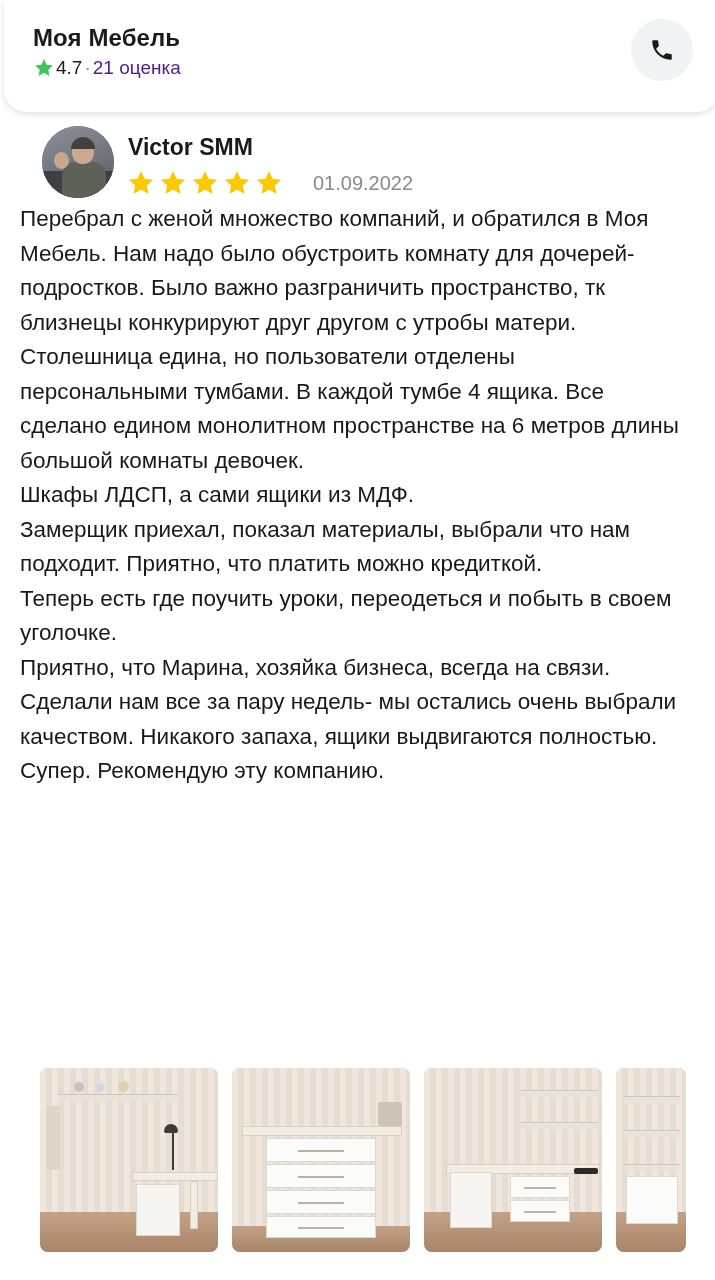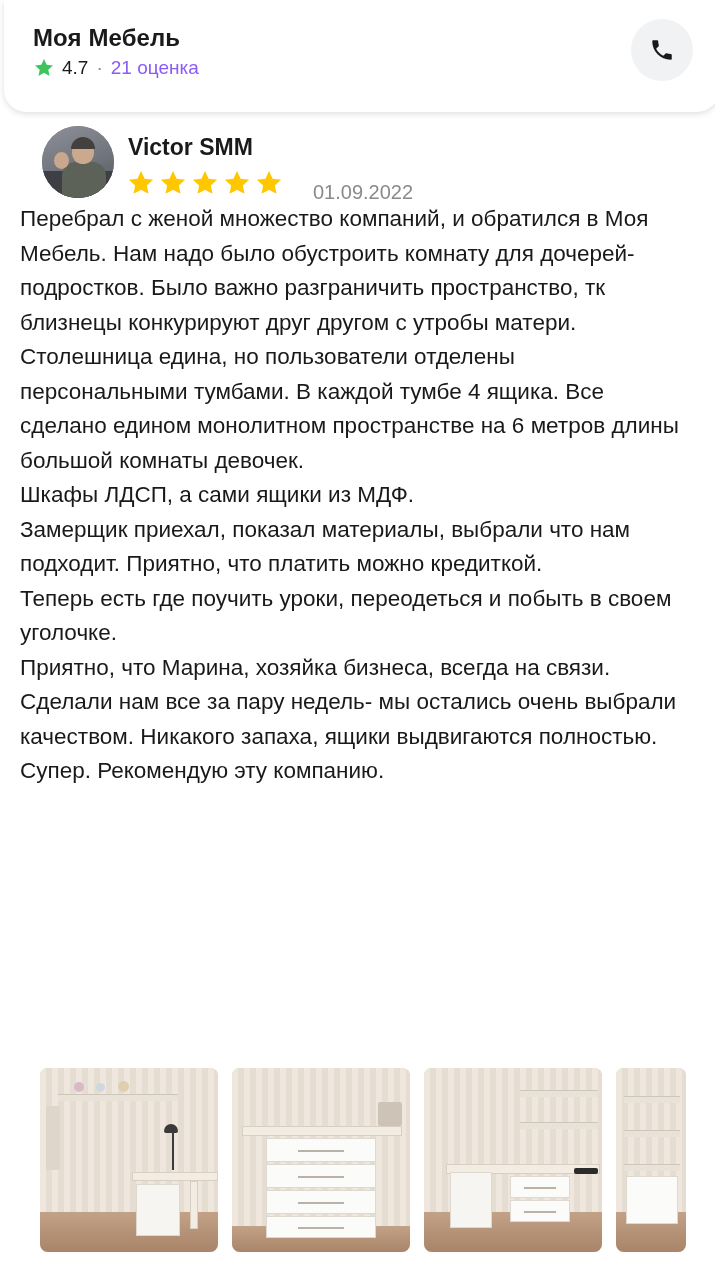--- a/index.html
+++ b/index.html
@@ -38,40 +38,40 @@
     font-weight: bold;
     color: #1a1a1a;
     letter-spacing: 0.1px;
   }
   .rating-row {
     position: absolute;
     left: 29px;
     top: 57px;
     display: flex;
     align-items: center;
-    gap: 7px;
+    gap: 1px;
   }
   .star-green {
     width: 22px;
     height: 22px;
     display: block;
   }
   .rating-value {
     font-size: 19px;
     color: #1a1a1a;
     font-weight: 500;
   }
   .rating-dot {
     font-size: 19px;
     color: #8a8a8a;
     margin: 0 1px;
   }
   .rating-count {
     font-size: 19px;
-    color: #8b5cf6;
+    color: #4c1d95;
   }
   .call-button {
     position: absolute;
     right: 26px;
     top: 19px;
     width: 62px;
     height: 62px;
     border-radius: 50%;
     background: #f1f2f4;
     display: flex;
@@ -124,21 +124,21 @@
     left: 126px;
     top: 56px;
     display: flex;
     align-items: center;
     gap: 2px;
   }
   .star-y { width: 30px; height: 30px; display:block; }
   .review-date {
     position: absolute;
     left: 313px;
-    top: 69px;
+    top: 60px;
     font-size: 20px;
     color: #8a8a8a;
     text-align: right;
   }
 
   .review-text {
     padding: 0 36px 0 20px;
     font-size: 22.5px;
     line-height: 34.5px;
     color: #19191b;

